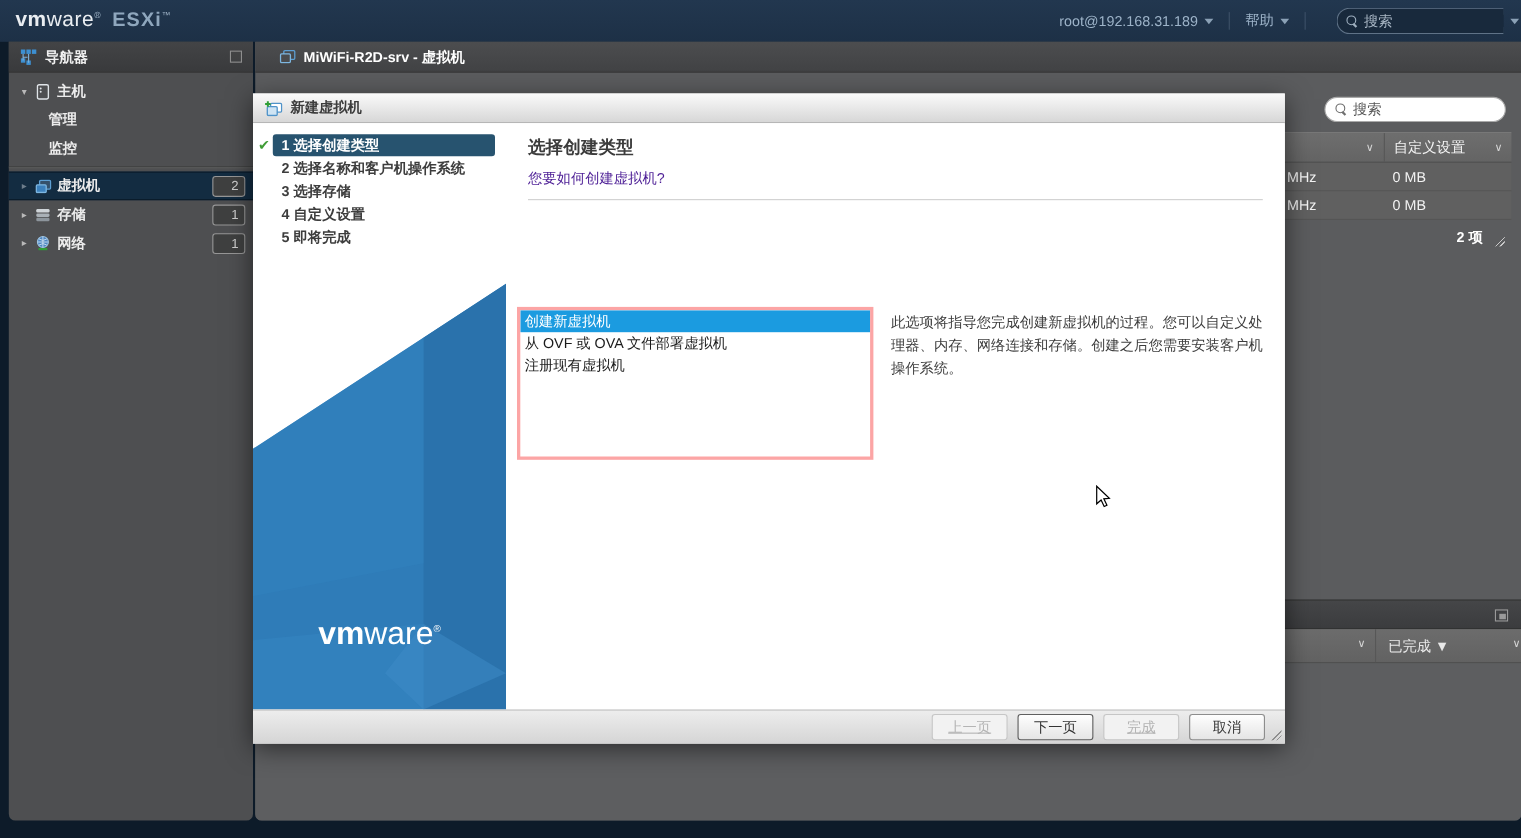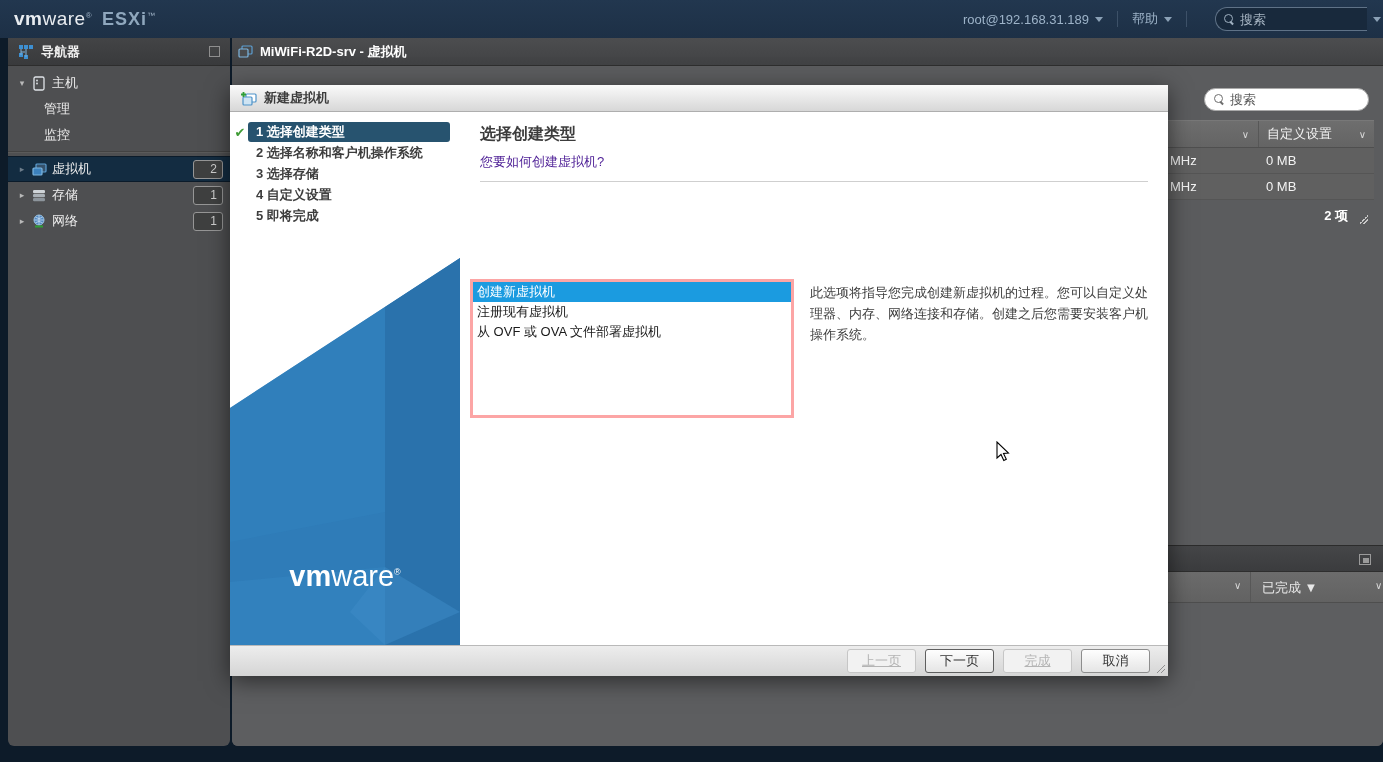--- a/index.html
+++ b/index.html
@@ -36,30 +36,30 @@
 
   .panel-header { height:28px; background:linear-gradient(180deg,#434446,#393a3c); border-bottom:1px solid #2d2d2d;
     display:flex; align-items:center; padding:0 10px; color:#f0f0f0; font-weight:bold; }
   .sq-btn { margin-left:auto; width:11px; height:11px; border:1px solid #8e8e8e; background:#55565820; }
 
   
   .tree { padding-top:4px; }
   .tree-row { height:26px; display:flex; align-items:center; color:#ececec; position:relative; cursor:pointer; }
   .tw { width:12px; text-align:center; color:#b9b9b9; font-size:9px; margin-left:8px; flex:0 0 auto;}
   .ticon { width:18px; margin-left:2px; flex:0 0 auto; display:flex; justify-content:center; }
-  .tlabel { margin-left:4px; }
+  .tlabel { margin-left:4px;font-weight:bold; }
   .tree-row.child .tlabel { margin-left:36px; }
   .tree-row.selected { background:#132c41; border-top:1px solid #0b1b2a; border-bottom:1px solid #0b1b2a; }
   .tree-sep { border-top:1px solid #424242; border-bottom:1px solid #5a5a5a; margin:3px 0; }
   .badge { margin-left:auto; margin-right:7px; min-width:30px; height:19px; background:#3f4040; border:1px solid #969696;
     border-radius:3px; color:#cfcfcf; font-size:12px; display:flex; align-items:center; justify-content:flex-end; padding:0 5px; }
 
   
   .tabbar { height:28px; background:linear-gradient(180deg,#4c4d4f,#414244); border-bottom:1px solid #2e2e2e;
-    display:flex; align-items:center; padding-left:6px; color:#ffffff; font-weight:bold; gap:7px; }
+    display:flex; align-items:center; padding-left:22px; color:#ffffff; font-weight:bold; gap:7px; }
 
   
   .list-toolbar { position:absolute; left:0; top:28px; right:0; height:52px; }
   .white-search { position:absolute; right:14px; top:22px; width:165px; height:23px; background:#fff; border:1px solid #a9a9a9;
     border-radius:12px; display:flex; align-items:center; padding-left:9px; gap:5px; }
   .white-search input { border:none; outline:none; background:transparent; width:110px; font-size:13px; color:#555;
     font-family:"Liberation Sans","DejaVu Sans",sans-serif;}
   .white-search input::placeholder{ color:#555; opacity:1; }
 
   .vm-table { position:absolute; left:0; top:82px; right:9px; }
@@ -320,22 +320,22 @@
       <span class="vm">vm</span><span>ware</span><sup>®</sup>
     </div>
   </div>
 
   <div class="dlg-content">
     <h1 class="page-title">选择创建类型</h1>
     <div class="page-sub">您要如何创建虚拟机?</div>
     <hr class="dlg-hr">
     <div class="choice-box">
       <div class="choice selected">创建新虚拟机</div>
+      <div class="choice">从 OVF 或 OVA 文件部署虚拟机</div>
       <div class="choice">注册现有虚拟机</div>
-      <div class="choice">从 OVF 或 OVA 文件部署虚拟机</div>
     </div>
     <div class="choice-desc">此选项将指导您完成创建新虚拟机的过程。您可以自定义处理器、内存、网络连接和存储。创建之后您需要安装客户机操作系统。</div>
   </div>
 
   <div class="dlg-footer">
     <div class="btn disabled">上一页</div>
     <div class="btn primary">下一页</div>
     <div class="btn disabled">完成</div>
     <div class="btn">取消</div>
     <span class="dlg-grip"></span>

